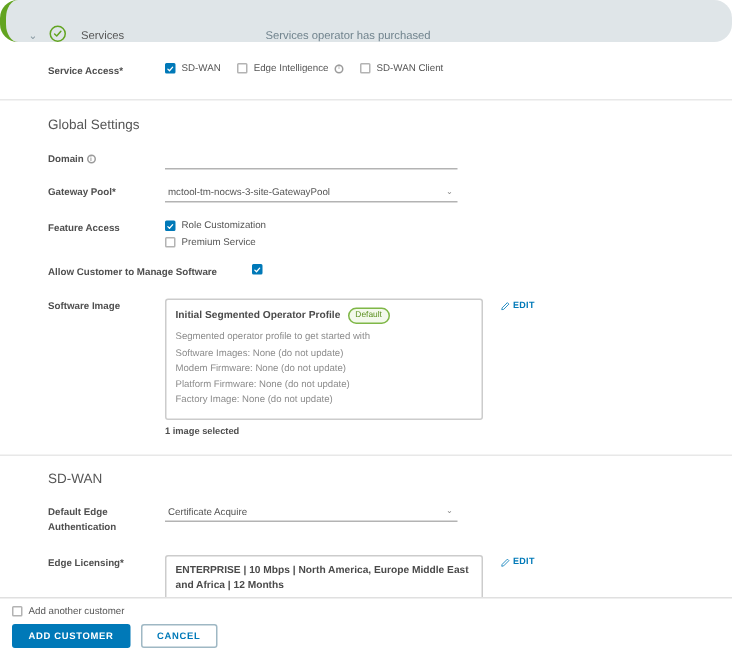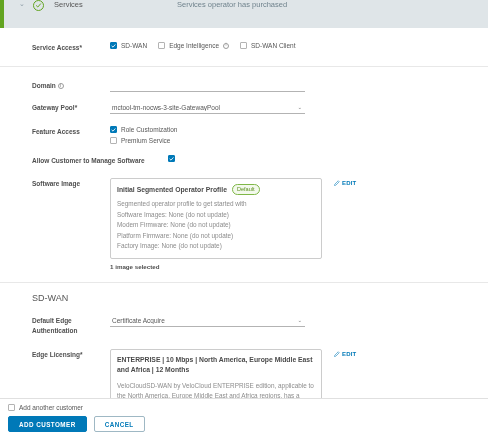--- a/index.html
+++ b/index.html
@@ -12,25 +12,26 @@
     font-family: "Liberation Sans", sans-serif;
     font-size: 6.5px;
     color: #565656;
     background: #ffffff;
     position: relative;
   }
 
   
   .panel-header {
     display: flex;
-    align-items: flex-start;
+    align-items: flex-end;
     height: 28px;
     background: #dfe5e8;
     border-left: 4px solid #62a420;
     position: relative;
+    border-radius: 12px;
   }
   .chevron {
     width: 16px;
     display: flex;
     align-items: center;
     justify-content: center;
     color: #8a9aa3;
     font-size: 7px;
     margin-left: 10px;
   }
@@ -304,20 +305,21 @@
           <span class="cbox"></span>
           <span class="cbtext">SD-WAN Client</span>
         </div>
 
       </div>
     </div>
   </div>
 
   <hr class="div" style="margin-top:13px;">
 
+  <div class="section-title" style="margin-top:11px;">Global Settings</div>
 
   <div class="row" style="margin-top:13px;">
     <div class="label">
       <span>Domain</span>
       <span class="info-ico">i</span>
     </div>
     <div class="ctl">
       <input class="underline-input" type="text" value="" style="">
     </div>
   </div>

